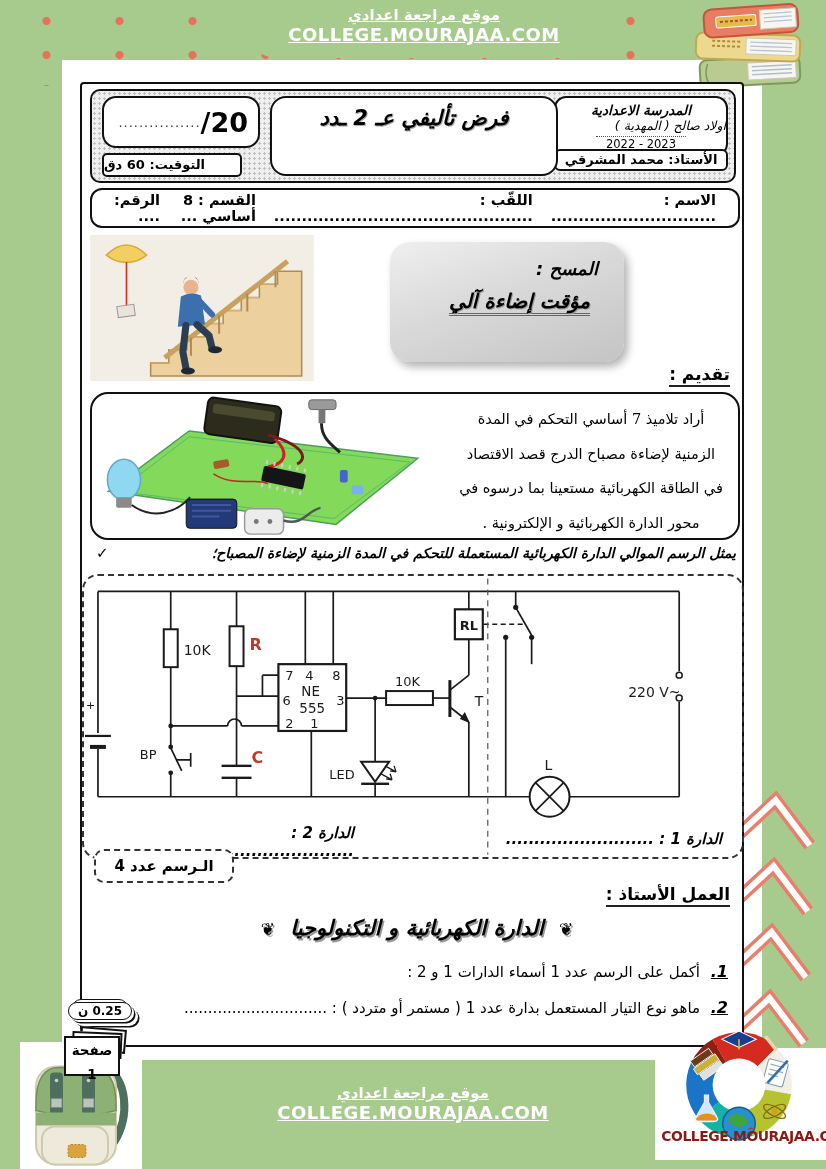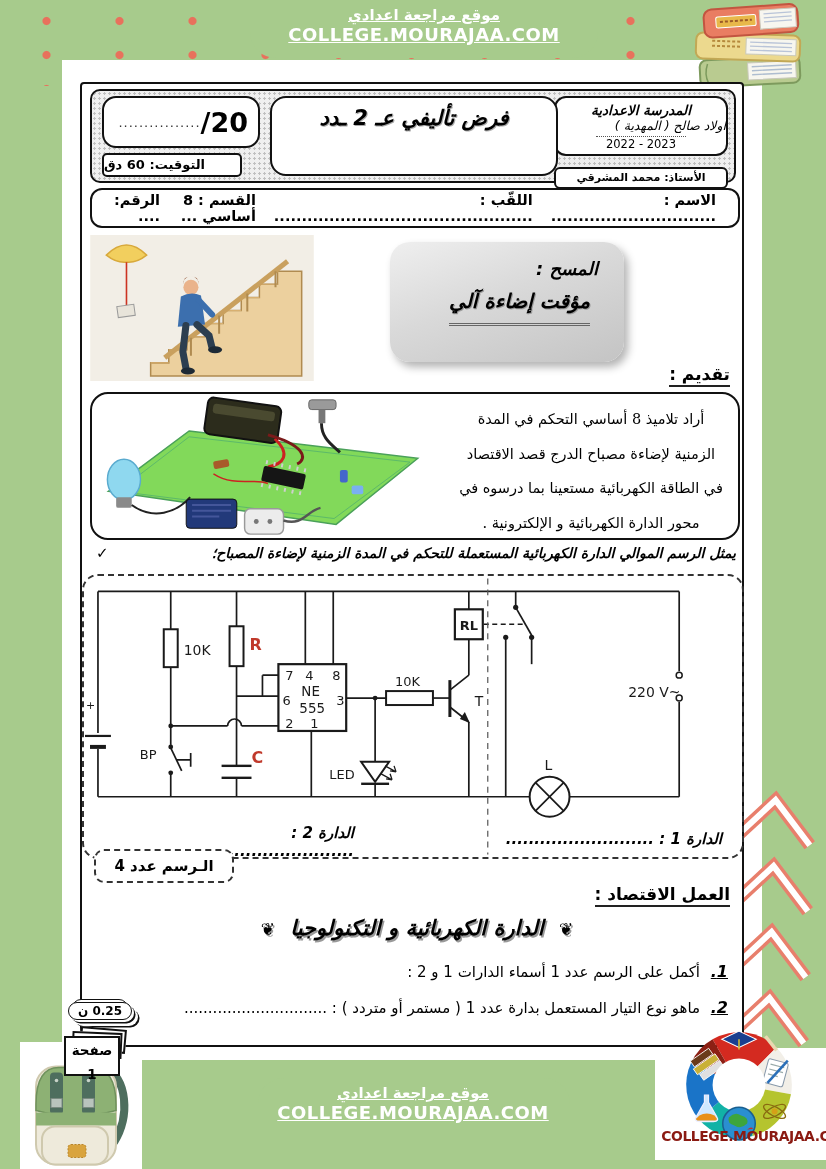--- a/index.html
+++ b/index.html
@@ -33,22 +33,22 @@
          border:2px solid #111; border-radius:10px;
          background-color:#efefef;
          background-image:radial-gradient(#bfbfbf 1px, rgba(0,0,0,0) 1.4px);
          background-size:5px 5px; }
   .exh .box { position:absolute; background:#fff; border:2px solid #111; }
   .school-box { right:6px; top:5px; width:174px; height:60px; border-radius:12px;
                 text-align:center; padding-top:4px; direction:rtl; }
   .school-name { font-size:13.5px; font-weight:bold; font-style:italic; }
   .school-branch { font-size:12.5px; font-style:italic;text-align:right; }
   .school-year { font-size:11.5px; border-top:1px dotted #555; display:inline-block; padding:0 10px; }
-  .teacher-box { right:6px; top:76px; width:174px; height:22px; border-radius:6px;
-                 font-size:11px; font-weight:bold; text-align:center; direction:rtl; line-height:18px; }
+  .teacher-box { right:6px; top:58px; width:174px; height:22px; border-radius:6px;
+                 font-size:13px; font-weight:bold; text-align:center; direction:rtl; line-height:18px; }
   .title-box { left:178px; top:5px; width:288px; height:80px; border-radius:16px;
                text-align:center; direction:rtl; padding-top:8px; }
   .title-l1 { font-size:21px; font-weight:800; font-style:italic; text-shadow:1px 1px 0 #aaa; }
   .title-l2 { font-size:19px; font-weight:bold; font-style:italic; color:#555; margin-top:4px; }
   .score-box { left:10px; top:5px; width:158px; height:52px; border-radius:14px;
                display:flex; align-items:center; justify-content:flex-end; padding:0 10px; }
   .score-num { font-size:27px; font-weight:800; }
   .score-dots { font-size:13px; color:#333; letter-spacing:1px; }
   .timing-box { left:10px; top:62px; width:140px; height:24px; border-radius:5px;
                 font-size:13px; font-weight:bold; text-align:left; direction:rtl; line-height:20px; }
@@ -61,21 +61,21 @@
   .student-row b { font-weight:bold; }
 
   
   .stairs { position:absolute; left:8px; top:151px; width:224px; height:146px; }
   .topic-box { position:absolute; left:308px; top:158px; width:234px; height:120px;
                background:linear-gradient(160deg,#efefef 0%,#d9d9d9 45%,#c4c4c4 100%);
                border-radius:20px; box-shadow:4px 5px 9px rgba(0,0,0,.3);
                direction:rtl; padding:16px 26px 0 14px; }
   .topic-label { font-size:18px; font-weight:800; font-style:italic; }
   .topic-value { font-size:20px; font-weight:800; font-style:italic; margin-top:10px; margin-right:8px;
-                 display:inline-block; border-bottom:3px double #666; padding-bottom:10px;
+                 display:inline-block; border-bottom:3px double #666; padding-bottom:0;
                  text-shadow:1px 1px 0 #999; }
 
   .h-underline { font-size:17px; font-weight:800; direction:rtl;
                  border-bottom:2.5px solid #222; display:inline-block; padding-bottom:1px; }
   .intro-heading { position:absolute; right:12px; top:280px; }
 
   
   .intro-box { position:absolute; left:8px; top:308px; width:650px; height:148px;
                border:2px solid #111; border-radius:18px; display:flex; flex-direction:row; overflow:hidden; }
   .pcb { width:348px; height:144px; }
@@ -243,21 +243,21 @@
         <ellipse cx="28" cy="88" rx="17" ry="21" fill="#8fd8ef" stroke="#5aabcf" stroke-width="1.5"></ellipse>
         <rect x="20" y="106" width="16" height="11" rx="2" fill="#8a8a8a"></rect>
         <path d="M36,114 C58,130 82,122 96,106" stroke="#222" stroke-width="2" fill="none"></path>
         <rect x="92" y="108" width="52" height="30" rx="4" fill="#22397a" stroke="#111"></rect>
         <path d="M98,114 h40 M98,120 h40 M98,126 h28" stroke="#44569a" stroke-width="2"></path>
         <rect x="152" y="118" width="40" height="26" rx="6" fill="#ececec" stroke="#9a9a9a" stroke-width="1.5"></rect>
         <circle cx="164" cy="131" r="2.5" fill="#777"></circle>
           <circle cx="178" cy="131" r="2.5" fill="#777"></circle>
         <path d="M192,130 C212,136 216,120 230,117" stroke="#555" stroke-width="2.5" fill="none"></path>
       </svg>
-      <div class="intro-text">أراد تلاميذ 8 أساسي التحكم في المدة الزمنية لإضاءة مصباح الدرج قصد الاقتصاد في الطاقة الكهربائية مستعينا بما درسوه في محور الدارة الكهربائية و الإلكترونية .</div>
+      <div class="intro-text">أراد تلاميذ 7 أساسي التحكم في المدة الزمنية لإضاءة مصباح الدرج قصد الاقتصاد في الطاقة الكهربائية مستعينا بما درسوه في محور الدارة الكهربائية و الإلكترونية .</div>
     </div>
 
     <div class="fig-note">
       <span>يمثل الرسم الموالي الدارة الكهربائية المستعملة للتحكم في المدة الزمنية لإضاءة المصباح؛</span>
       <span class="check">✓</span>
     </div>
 
     <div class="circuit-box">
       <svg viewBox="0 0 660 281" width="658" height="281">
         <g stroke="#1a1a1a" stroke-width="1.7" fill="none">
@@ -341,21 +341,21 @@
           <text x="572" y="121" font-size="14" text-anchor="middle">220 V~</text>
           <text x="462" y="194" font-size="14">L</text>
         </g>
       </svg>
       <div class="circ-label" style="left:75px; top:248px; width:195px;">الدارة 2 : ..........................</div>
       <div class="circ-label" style="left:408px; top:254px; width:230px;">الدارة 1 : ..........................</div>
     </div>
 
     <div class="rasm-box">الـرسم عدد 4</div>
 
-    <div class="h-underline work-heading">العمل الاقتصاد :</div>
+    <div class="h-underline work-heading">العمل الأستاذ :</div>
 
     <div class="section-title">
       <span class="ornament">❦</span>
       <span>الدارة الكهربائية و التكنولوجيا</span>
       <span class="ornament">❦</span>
     </div>
 
     <div class="question q1">
       <span class="qnum">1.</span>
       <span>أكمل على الرسم عدد 1 أسماء الدارات 1 و 2 :</span>

